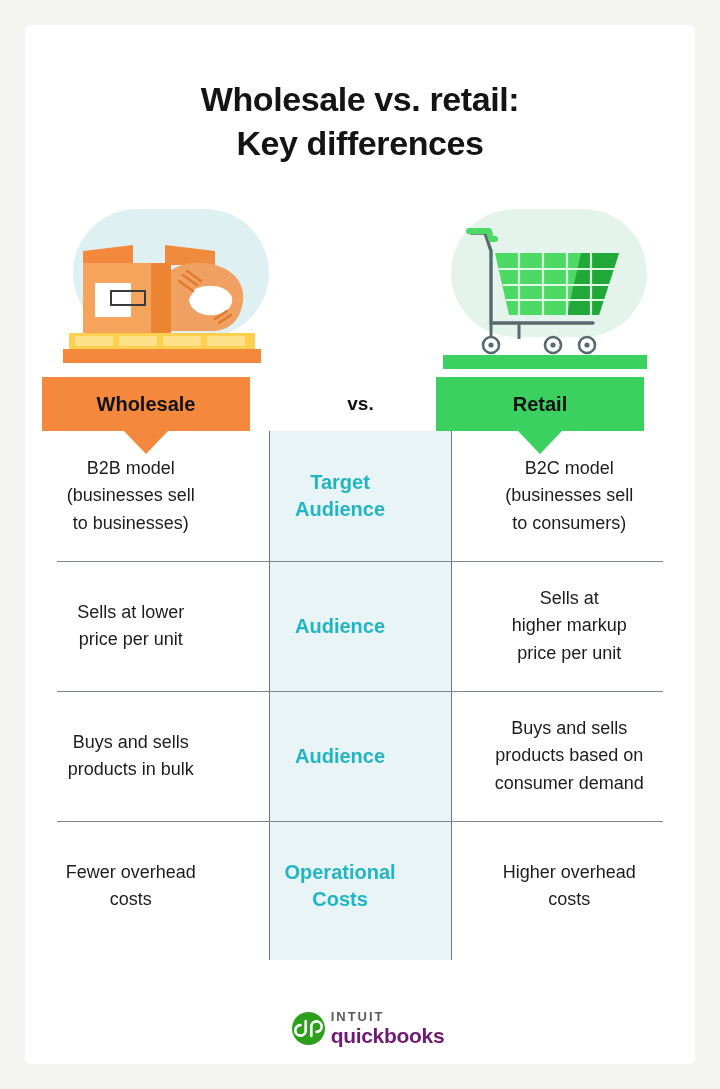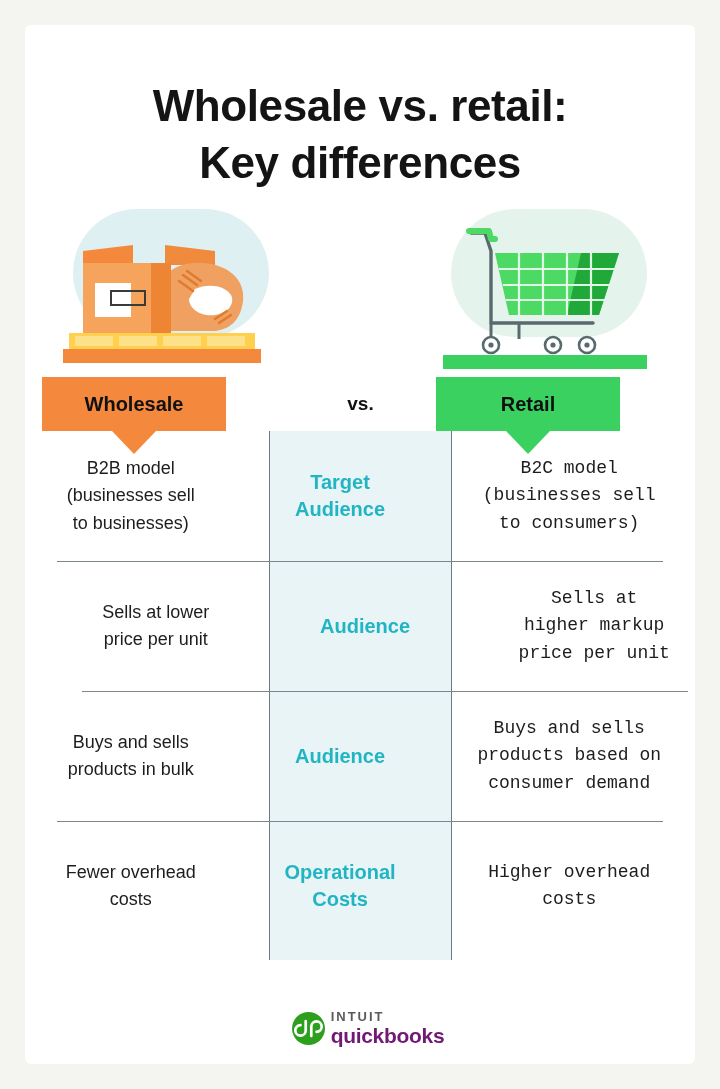--- a/index.html
+++ b/index.html
@@ -24,21 +24,21 @@
     overflow: hidden;
   }
 
   
   .title {
     position: absolute;
     left: 0;
     top: 52px;
     width: 670px;
     text-align: center;
-    font-size: 44px;
+    font-size: 34px;
     font-weight: bold;
     line-height: 1.30;
     color: #141414;
     letter-spacing: -0.4px;
   }
   .title .line { display: block; }
 
   
   .illus {
     position: absolute;
@@ -59,21 +59,21 @@
     border-radius: 64px;
   }
   .blob.green { background: #e4f3ec; }
 
   svg.art { position: absolute; left: 0; top: 0; }
 
   
   .banner {
     position: absolute;
     top: 352px;
-    width: 184px;
+    width: 208px;
     height: 54px;
     color: #111111;
     font-size: 20px;
     font-weight: bold;
     display: flex;
     align-items: center;
     justify-content: center;
   }
   .banner.wholesale { left: 17px;  background: #f4893e; }
   .banner.retail    { left: 411px; background: #3ad160; }
@@ -136,21 +136,21 @@
     justify-content: center;
     text-align: center;
     box-sizing: border-box;
   }
   .cell.side {
     width: 244px;
     font-size: 18px;
     line-height: 1.52;
     color: #1d1d1d;
   }
-  .cell.side.right { width: 290px; font-family: Liberation Mono, monospace; }
+  .cell.side.right { width: 290px; }
   .cell.mid {
     width: 183px;
     font-size: 20px;
     font-weight: bold;
     line-height: 1.35;
     color: #21b5c4;
   }
   .divider {
     position: absolute;
     left: 32px;
@@ -297,21 +297,21 @@
       <div class="cell mid">
         <span>
           <span>Target</span><br>
           <span>Audience</span>
         </span>
       </div>
       <div class="cell side right">B2C model<br>(businesses sell<br>to consumers)</div>
       <div class="divider" style="top:130px;"></div>
     </div>
 
-    <div class="row" style="height:130px;margin-left:25px;">
+    <div class="row" style="height:130px;">
       <div class="cell side left">Sells at lower<br>price per unit</div>
       <div class="cell mid">Audience</div>
       <div class="cell side right">Sells at<br>higher markup<br>price per unit</div>
       <div class="divider" style="top:130px;"></div>
     </div>
 
     <div class="row" style="height:130px;">
       <div class="cell side left">Buys and sells<br>products in bulk</div>
       <div class="cell mid">Audience</div>
       <div class="cell side right">Buys and sells<br>products based on<br>consumer demand</div>

